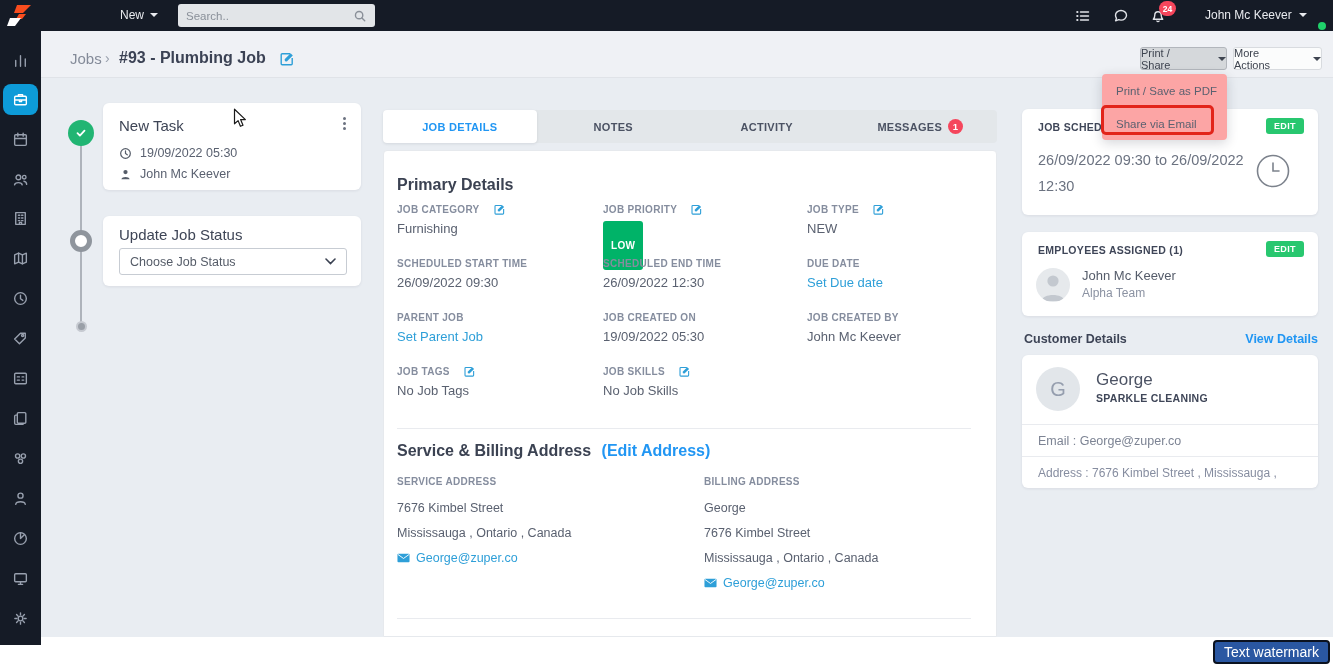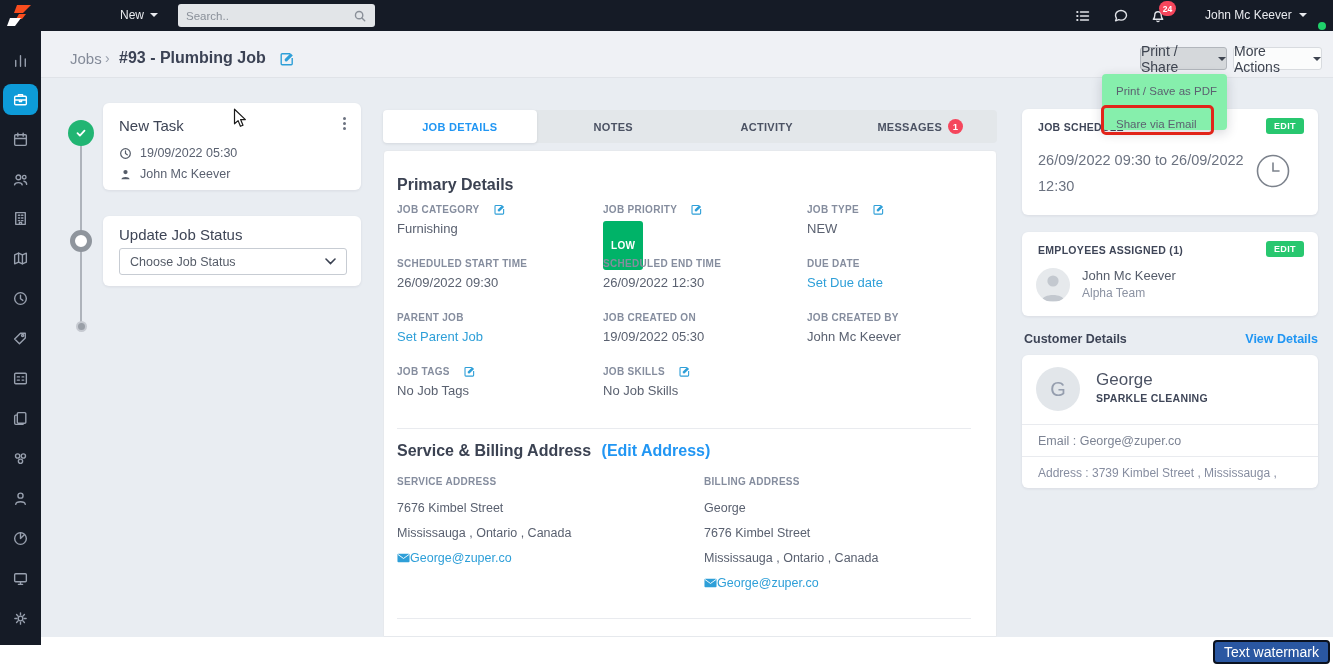--- a/index.html
+++ b/index.html
@@ -33,26 +33,26 @@
   .active-pill { left:3px; top:84px; width:35px; height:31px; background:#0d9bd8; border-radius:8px; z-index:41; }
   .side-ico.active svg { stroke:#fff; }
 
   
   .band { left:41px; top:31px; width:1292px; height:47px; background:#eff1f5; border-bottom:1px solid #e0e3e8; z-index:5; }
   .crumb-sec { left:70px; top:50px; font-size:15px; color:#848b99; cursor:pointer; }
   .crumb-sep { left:105px; top:50px; font-size:14px; color:#9aa1ad; }
   .crumb-title { left:119px; top:49px; font-size:16px; font-weight:700; color:#3b4254; }
   .crumb-edit { left:280px; top:52px; width:14px; height:14px; cursor:pointer; }
 
-  .btn { display:flex; align-items:center; justify-content:center; gap:25px; font-size:14px; color:#3e4450; border-radius:3px; cursor:pointer; }
+  .btn { display:flex; align-items:center; justify-content:center; gap:25px; font-size:11px; color:#3e4450; border-radius:3px; cursor:pointer; }
   .btn-gray { left:1140px; top:47px; width:87px; height:23px; background:#d5d8db; border:1px solid #b2b6bc; }
   .btn-white { left:1233px; top:47px; width:89px; height:23px; background:#fbfcfc; border:1px solid #d8dbdf; }
 
   
-  .dropdown { left:1102px; top:74px; width:125px; height:56px; background:#86efac; border-radius:4px; box-shadow:0 3px 12px rgba(20,30,50,.18); z-index:60; }
+  .dropdown { left:1102px; top:74px; width:125px; height:66px; background:#fca5a5; border-radius:4px; box-shadow:0 3px 12px rgba(20,30,50,.18); z-index:60; }
   .dd-item { position:absolute; left:14px; font-size:11.5px; color:#5b6170; cursor:pointer; white-space:nowrap; }
   .annotation { left:1101px; top:105px; width:113px; height:30px; border:3px solid #e2241a; border-radius:5px; z-index:62; pointer-events:none; }
 
   
   .content { left:41px; top:78px; width:1292px; height:559px; background:#e9edf2; z-index:1; }
 
   
   .tl-line { left:80px; top:133px; width:2px; height:194px; background:#aeb3bb; z-index:2; }
   .tl-green { left:68px; top:120px; width:26px; height:26px; border-radius:50%; background:#21b573; z-index:3; display:flex; align-items:center; justify-content:center; }
   .tl-ring { left:70px; top:230px; width:22px; height:22px; border-radius:50%; background:#fff; border:5px solid #8f959d; z-index:3; }
@@ -76,21 +76,21 @@
   .maincard { left:383px; top:150px; width:614px; height:487px; background:#fff; border:1px solid #e6e9ed; border-radius:4px 4px 0 0; z-index:2; }
   .h-section { position:absolute; font-size:16px; font-weight:700; color:#3b4252; }
   .cell { position:absolute; width:195px; }
   .cell .lab { font-size:10px; font-weight:700; color:#858d9e; letter-spacing:.3px; display:flex; align-items:center; gap:14px; }
   .cell .val { margin-top:6px; font-size:13px; color:#5a6170; }
   .val.link, .link { color:#2e9fd8; cursor:pointer; }
   .badge-low { display:inline-block; background:#00b368; color:#fff; font-size:10px; font-weight:700; padding:19px 8px; border-radius:3px; letter-spacing:.3px; }
   .divider { position:absolute; height:1px; background:#e9ebef; }
   .edit-ico { width:11px; height:11px; flex:0 0 auto; cursor:pointer; }
   .addr-line { font-size:12.5px; color:#5a6170; margin-bottom:11px; }
-  .mailrow { display:flex; align-items:center; font-size:12.5px; color:#2e9fd8; cursor:pointer; }
+  .mailrow { display:flex; align-items:center; gap:6px; font-size:12.5px; color:#2e9fd8; cursor:pointer; }
 
   
   .rcard { position:absolute; left:1022px; width:296px; background:#fff; border-radius:6px; box-shadow:0 1px 3px rgba(20,30,50,.08); z-index:2; }
   .rtitle { position:absolute; left:16px; font-size:10.5px; font-weight:700; color:#3f4658; letter-spacing:.3px; }
   .badge-edit { position:absolute; right:14px; background:#28c76f; color:#fff; font-size:9px; font-weight:700; padding:3px 8px; border-radius:3px; letter-spacing:.4px; cursor:pointer; }
   .avatar-g { position:absolute; border-radius:50%; background:#e2e6ea; color:#959eae; display:flex; align-items:center; justify-content:center; }
   .sil { background:#e6e9ec; }
   .watermark { left:1213px; top:640px; width:117px; height:24px; background:#2a57a2; border:2px solid #0b1220; border-radius:4px; color:#fff; font-size:14px; display:flex; align-items:center; justify-content:center; z-index:80; cursor:pointer; }
 
   .cursor { left:233px; top:108px; z-index:90; pointer-events:none; }
@@ -460,21 +460,21 @@
   <div class="abs" style="left:1024px;top:332px;font-size:12.5px;font-weight:700;color:#3d4456;z-index:2">Customer Details</div>
   <div class="abs" style="left:1022px;top:332px;width:296px;text-align:right;font-size:12.5px;font-weight:700;color:#2196f3;z-index:2;cursor:pointer">View Details</div>
 
   <div class="rcard" style="top:355px;height:133px">
     <div class="avatar-g" style="left:14px;top:12px;width:44px;height:44px;font-size:20px">G</div>
     <div style="position:absolute;left:74px;top:15px;font-size:17px;color:#4c5364">George</div>
     <div style="position:absolute;left:74px;top:37px;font-size:10.5px;font-weight:700;color:#3f4658;letter-spacing:.3px">SPARKLE CLEANING</div>
     <div class="divider" style="position:absolute;left:0;top:69px;width:100%"></div>
     <div style="position:absolute;left:16px;top:79px;font-size:12.5px;color:#7d8494">Email : George@zuper.co</div>
     <div class="divider" style="position:absolute;left:0;top:101px;width:100%"></div>
-    <div style="position:absolute;left:16px;top:111px;font-size:12px;color:#868da0">Address : 3739 Kimbel Street , Mississauga ,</div>
+    <div style="position:absolute;left:16px;top:111px;font-size:12px;color:#868da0">Address : 7676 Kimbel Street , Mississauga ,</div>
   </div>
 
 
   <div class="abs watermark">Text watermark</div>
 
   <div class="abs cursor">
     <svg width="15" height="21" viewBox="0 0 15 21">
         <path d="M1.5 1.2v14.6l3.6-3.2 2.3 5.7 2.6-1.1-2.4-5.6h4.8z" fill="#fff" stroke="#1a1a1a" stroke-width="1.2" stroke-linejoin="round"></path>
       </svg>
   </div>

